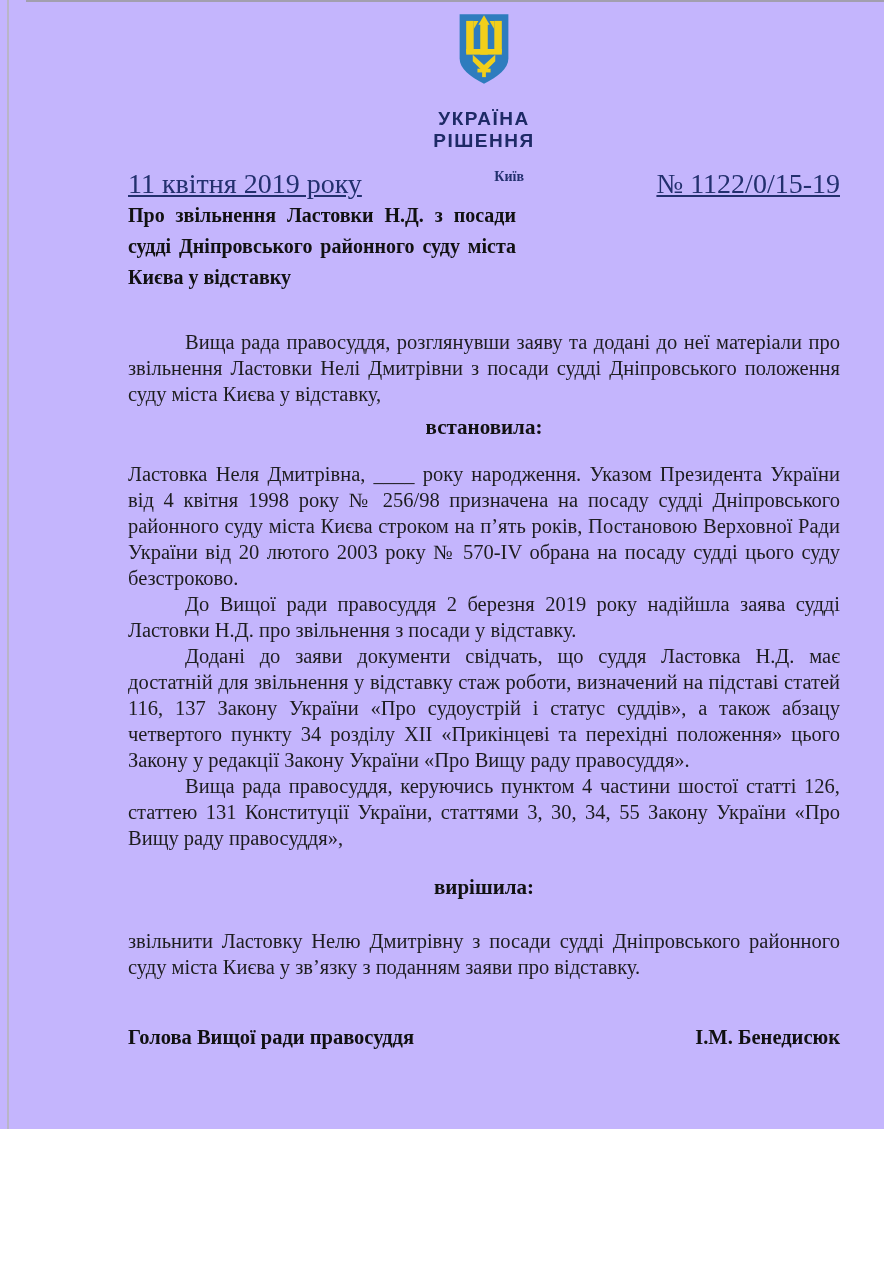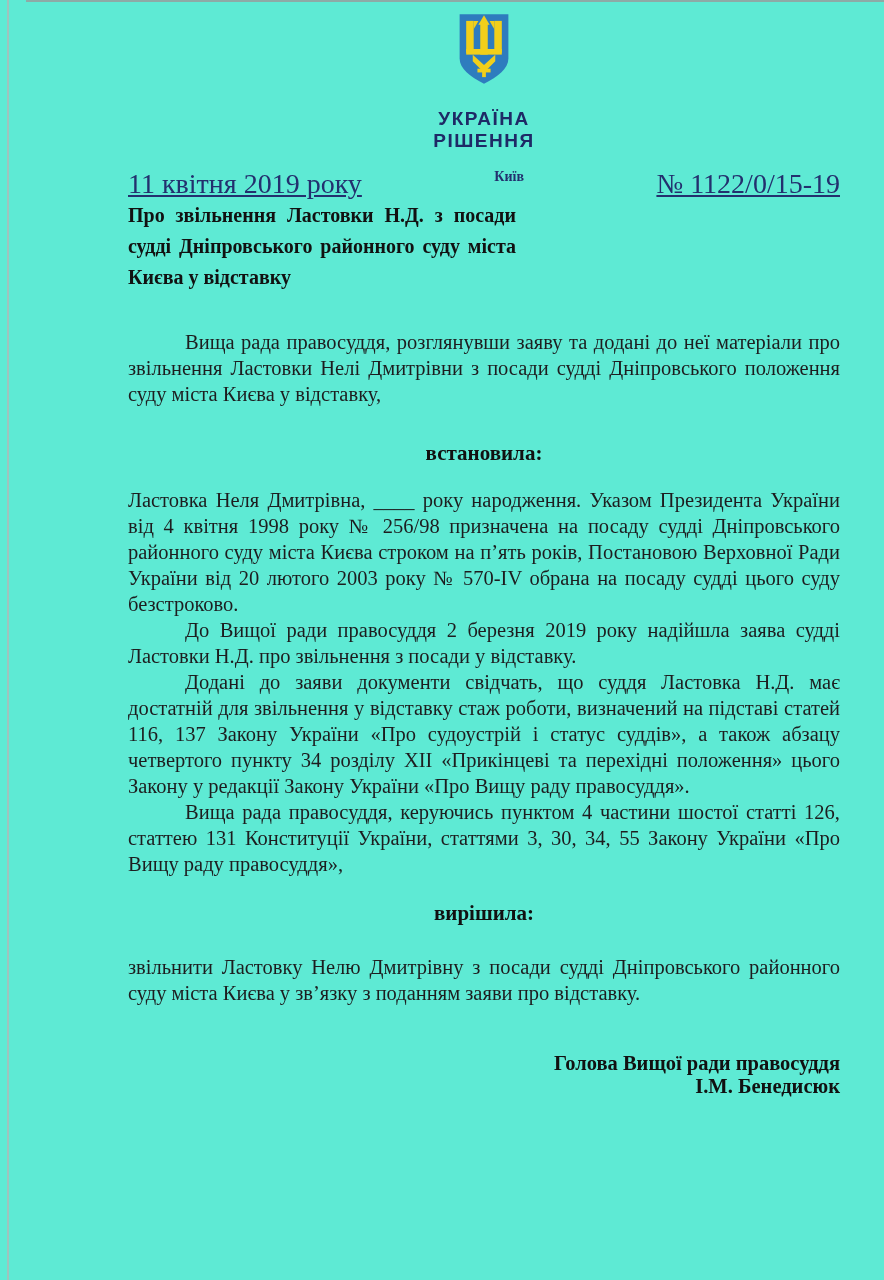--- a/index.html
+++ b/index.html
@@ -12,22 +12,22 @@
   }
   html,body{margin:0;padding:0;}
   body{
     background:#ffffff;
     font-family:"Liberation Serif", serif;
     color:var(--body-text);
   }
   .page{
     position:relative;
     width:884px;
-    height:1280px;
-    background:#5eead4;
+    height:1129px;
+    background:#c4b5fd;
     overflow:hidden;
     box-sizing:border-box;
   }
   
   .scan-edge-left{
     position:absolute; left:7px; top:0; bottom:0; width:2px;
     background:var(--scan-edge); opacity:.75;
   }
   .scan-edge-top{
     position:absolute; left:26px; right:0; top:0; height:2px;
@@ -74,32 +74,31 @@
     margin:0;
     font-size:20.5px;
     line-height:26px;
     text-align:justify;
   }
   p.para.indent{ text-indent:57px; }
   .section-label{
     font-weight:bold;
     font-size:21px;
     text-align:center;
-    margin:34px 0 21px 0;
+    margin:8px 0 21px 0;
     color:#111;
   }
   .label-decided{ margin:24px 0 28px 0; }
   
   .signature-row{
     display:flex; justify-content:space-between; align-items:flex-end;
     margin-top:46px;
     font-weight:bold;
     font-size:20.5px;
     color:#111;
-    flex-direction:column;
   }
 </style>
 </head>
 <body>
 
 <div class="page">
   <div class="scan-edge-left"></div>
   <div class="scan-edge-top"></div>
 
   <div class="content">

